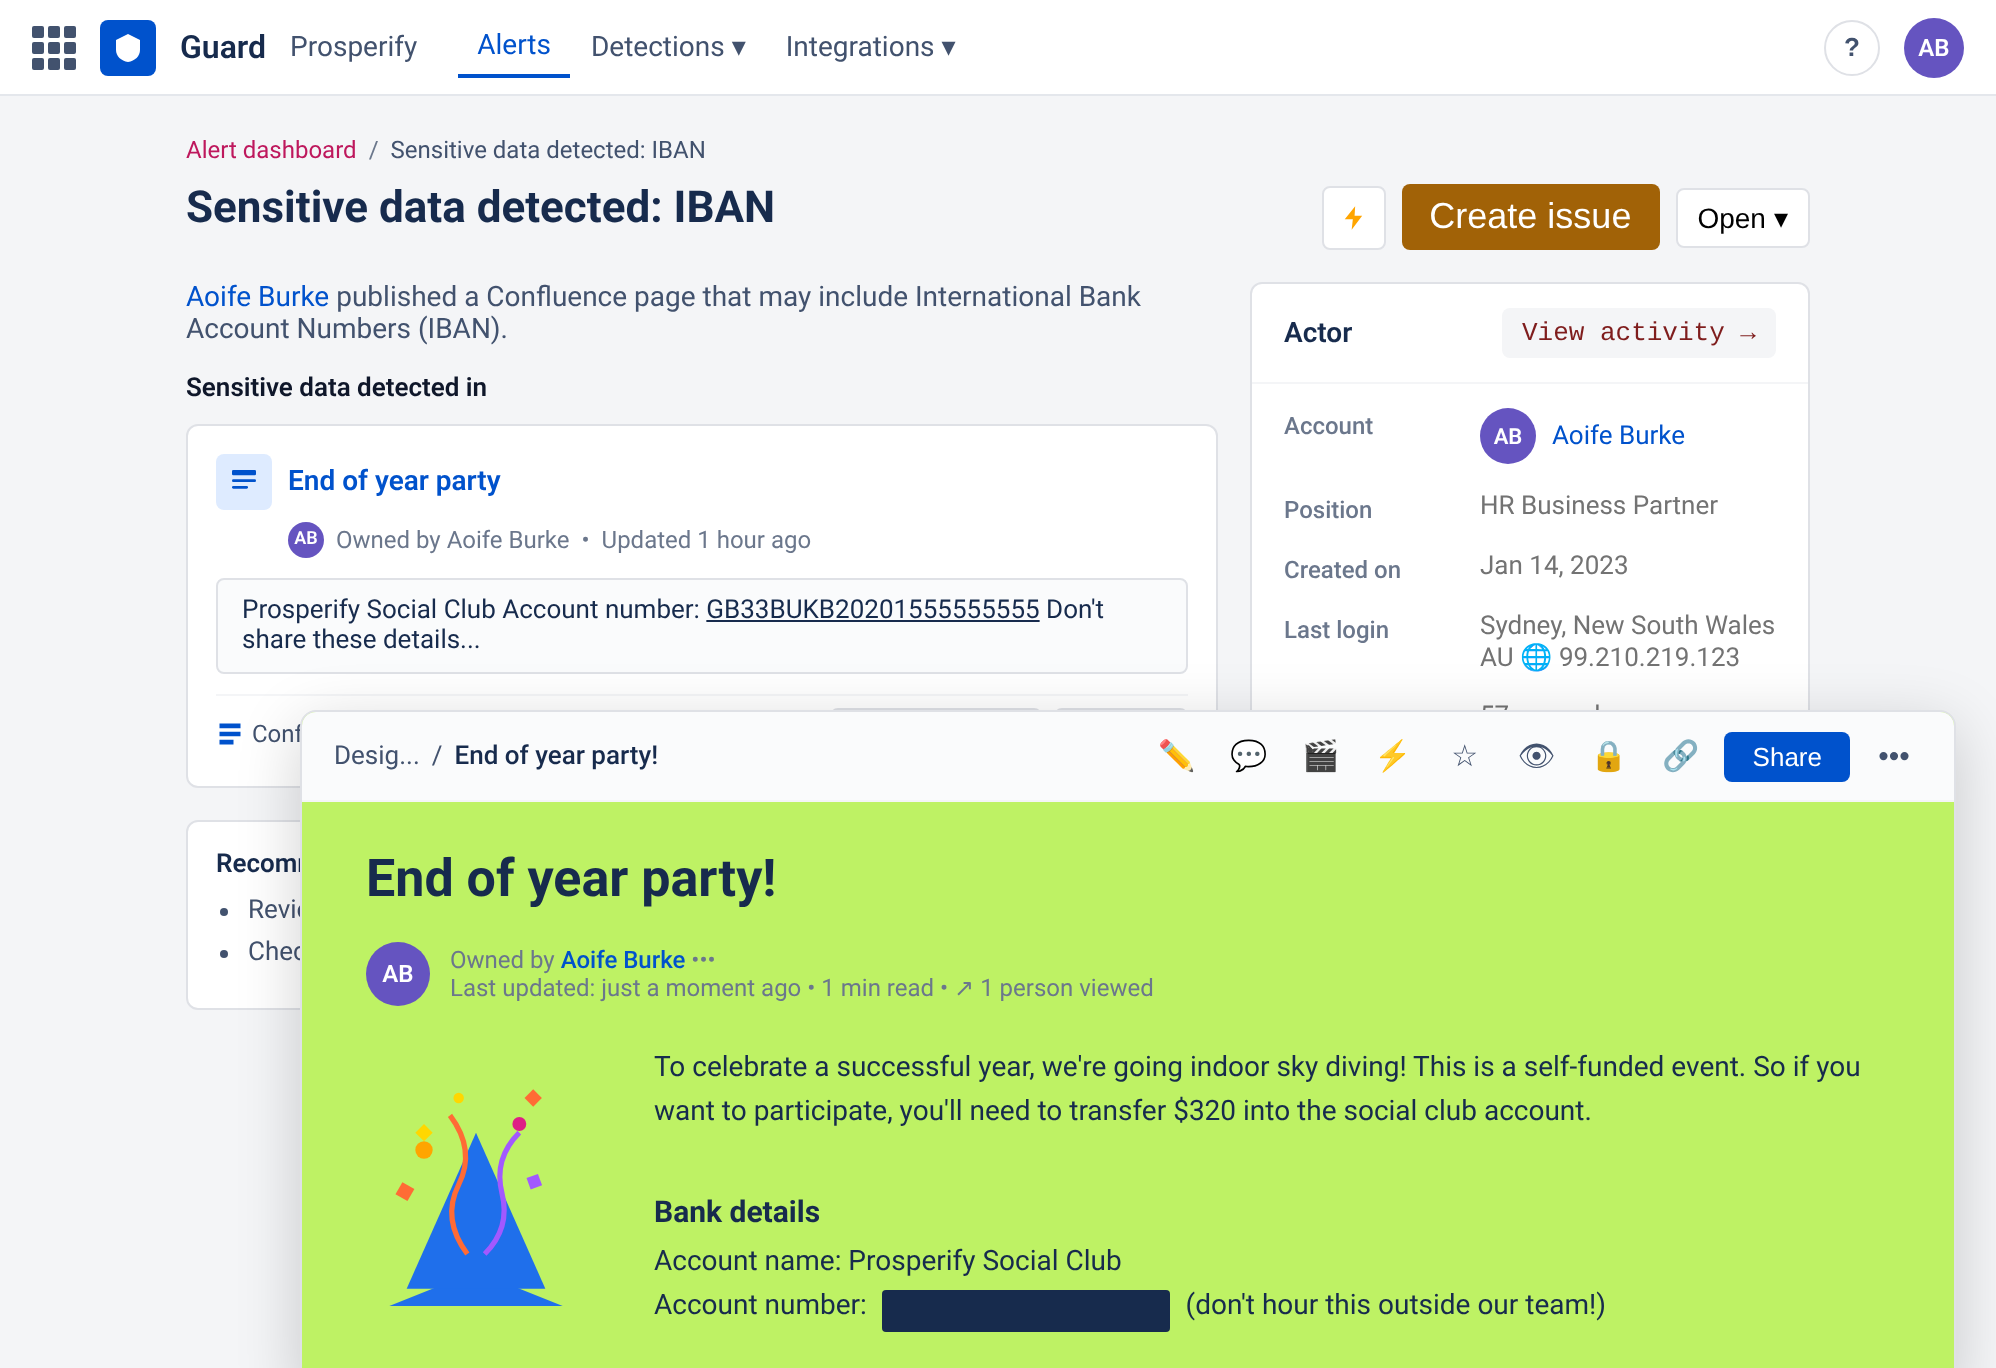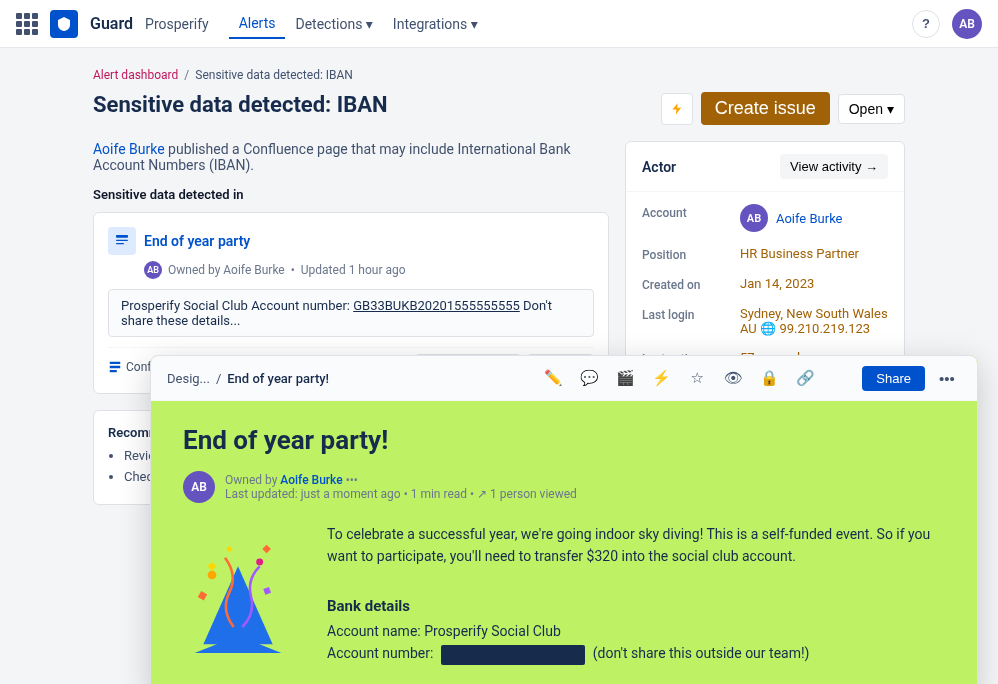--- a/index.html
+++ b/index.html
@@ -66,40 +66,40 @@
     .recommendations { margin-top: 16px; background: #fff; border: 1px solid #dfe1e6; border-radius: 6px; padding: 14px; }
     .recommendations-title { font-size: 13px; font-weight: 600; margin-bottom: 8px; }
     .rec-list { list-style: disc; padding-left: 16px; font-size: 13px; color: #42526e; }
     .rec-list li { margin-bottom: 6px; }
     .rec-list a { color: #0052cc; text-decoration: none; }
 
     
     .actor-panel { background: #fff; border: 1px solid #dfe1e6; border-radius: 6px; overflow: hidden; }
     .actor-header { display: flex; justify-content: space-between; align-items: center; padding: 12px 16px; border-bottom: 1px solid #f4f5f7; }
     .actor-title { font-size: 14px; font-weight: 600; color: #172b4d; }
-    .view-activity-btn { background: #f4f5f7; border: none; padding: 5px 10px; border-radius: 4px; font-size: 13px; cursor: pointer; color: #000000; display: flex; align-items: center; gap: 4px; }
+    .view-activity-btn { background: #f4f5f7; border: none; padding: 5px 10px; border-radius: 4px; font-size: 13px; cursor: pointer; color: #7f1d1d; display: flex; align-items: center; gap: 4px; font-family: Liberation Mono, monospace; }
     .actor-rows { padding: 12px 16px; }
     .actor-row { display: grid; grid-template-columns: 90px 1fr; gap: 8px; margin-bottom: 14px; }
     .actor-row-label { font-size: 12px; color: #6b778c; font-weight: 500; padding-top: 2px; }
-    .actor-row-val { font-size: 13px; color: #a16207; }
+    .actor-row-val { font-size: 13px; color: #737373; }
     .actor-account { display: flex; align-items: center; gap: 8px; }
     .actor-account-avatar { width: 28px; height: 28px; border-radius: 50%; background: #6554c0; display: flex; align-items: center; justify-content: center; font-size: 11px; color: white; font-weight: 600; overflow: hidden; }
     .actor-account-name { color: #0052cc; font-size: 13px; cursor: pointer; }
 
     
     .overlay-container { position: fixed; top: 0; left: 0; right: 0; bottom: 0; pointer-events: none; z-index: 100; }
     .overlay-panel { position: absolute; top: 355px; left: 150px; right: 20px; background: #bef264; border: 1px solid #dfe1e6; border-radius: 8px; box-shadow: 0 8px 32px rgba(0,0,0,0.18); pointer-events: all; overflow: hidden; }
 
     
     .overlay-toolbar { display: flex; align-items: center; justify-content: space-between; padding: 8px 16px; border-bottom: 1px solid #f4f5f7; background: #fafbfc; }
     .overlay-breadcrumb { display: flex; align-items: center; gap: 6px; font-size: 13px; color: #42526e; }
     .overlay-breadcrumb a { color: #0052cc; text-decoration: none; font-size: 13px; }
     .overlay-actions { display: flex; align-items: center; gap: 8px; }
     .overlay-icon-btn { width: 28px; height: 28px; border-radius: 4px; border: none; background: transparent; cursor: pointer; display: flex; align-items: center; justify-content: center; color: #42526e; font-size: 15px; }
-    .share-btn { background: #0052cc; color: white; border: none; padding: 5px 14px; border-radius: 4px; cursor: pointer; font-size: 13px; font-weight: 500; margin-left: 35px; }
+    .share-btn { background: #0052cc; color: white; border: none; padding: 5px 14px; border-radius: 4px; cursor: pointer; font-size: 13px; font-weight: 500; }
 
     
     .overlay-content { padding: 24px 32px; max-height: 320px; overflow-y: auto; }
     .overlay-page-title { font-size: 26px; font-weight: 700; color: #172b4d; margin-bottom: 16px; }
     .overlay-author { display: flex; align-items: center; gap: 10px; margin-bottom: 20px; }
     .overlay-author-avatar { width: 32px; height: 32px; border-radius: 50%; background: #6554c0; display: flex; align-items: center; justify-content: center; font-size: 12px; color: white; font-weight: 600; }
     .overlay-author-info { font-size: 12px; color: #6b778c; }
     .overlay-author-info a { color: #0052cc; text-decoration: none; font-weight: 500; }
     .overlay-body { display: flex; gap: 24px; }
     .overlay-image { width: 120px; flex-shrink: 0; }
@@ -313,19 +313,19 @@
         </div>
         <div class="overlay-text">
           <p>To celebrate a successful year, we're going indoor sky diving!  This is a self-funded event. So if you want to participate, you'll need to transfer $320 into the social club account.</p>
           <h3>Bank details</h3>
           <div class="field">
             <span>Account name: Prosperify Social Club</span>
           </div>
           <div class="field">
             <span>Account number:</span>
             <span class="redacted-box">████████</span>
-            <span>(don't share this outside our team!)</span>
+            <span>(don't hour this outside our team!)</span>
           </div>
         </div>
       </div>
     </div>
   </div>
 </div>
 
 </body></html>

